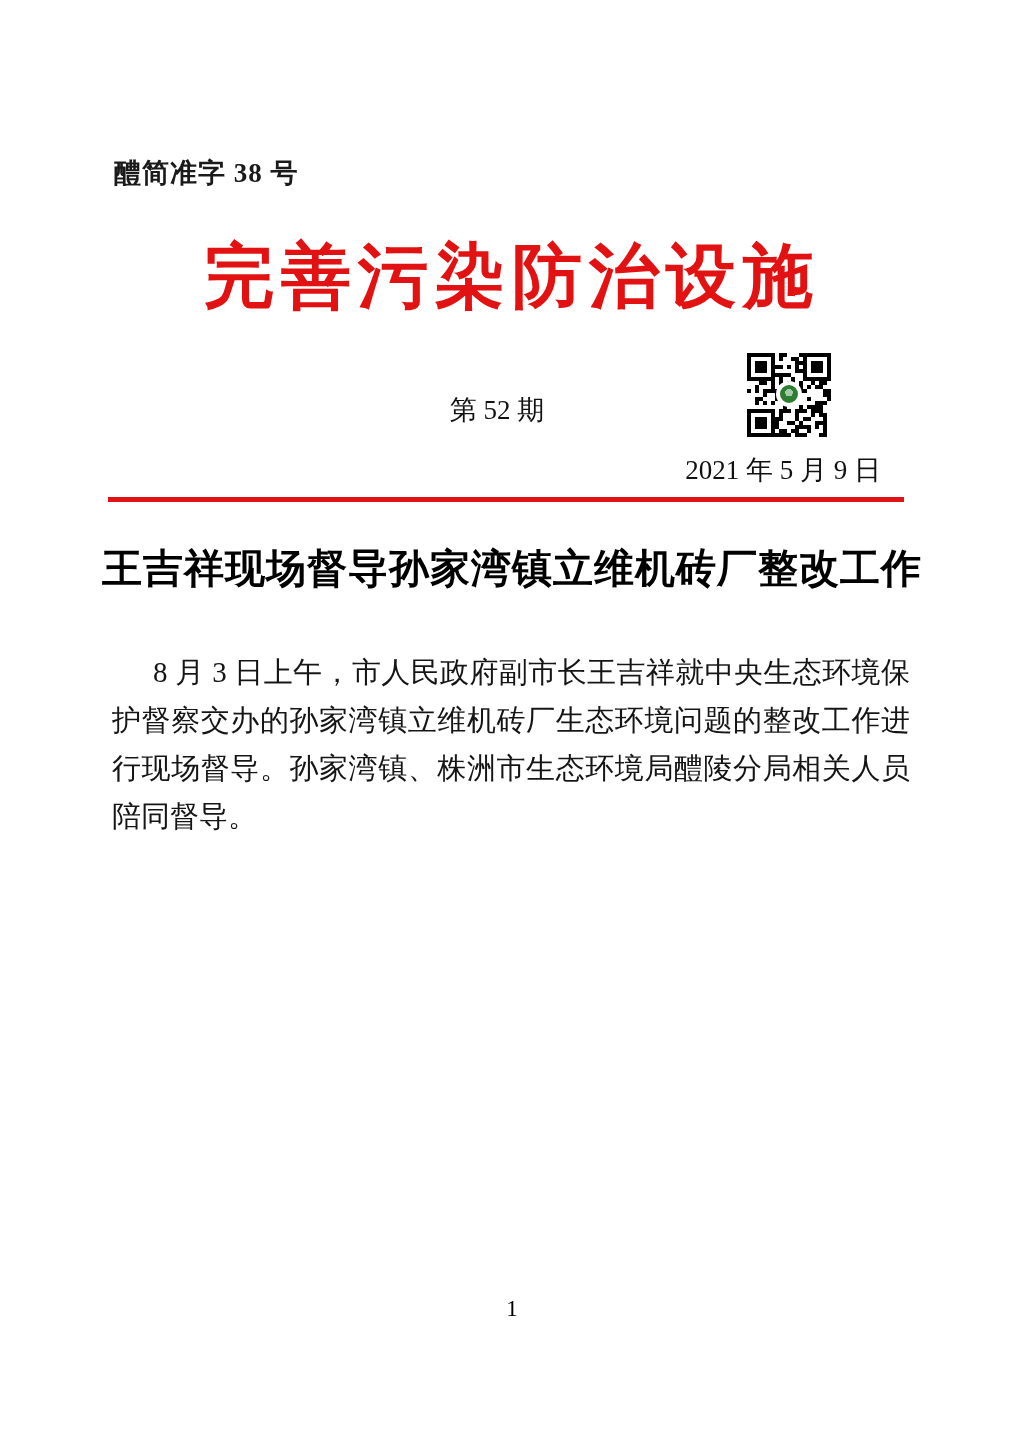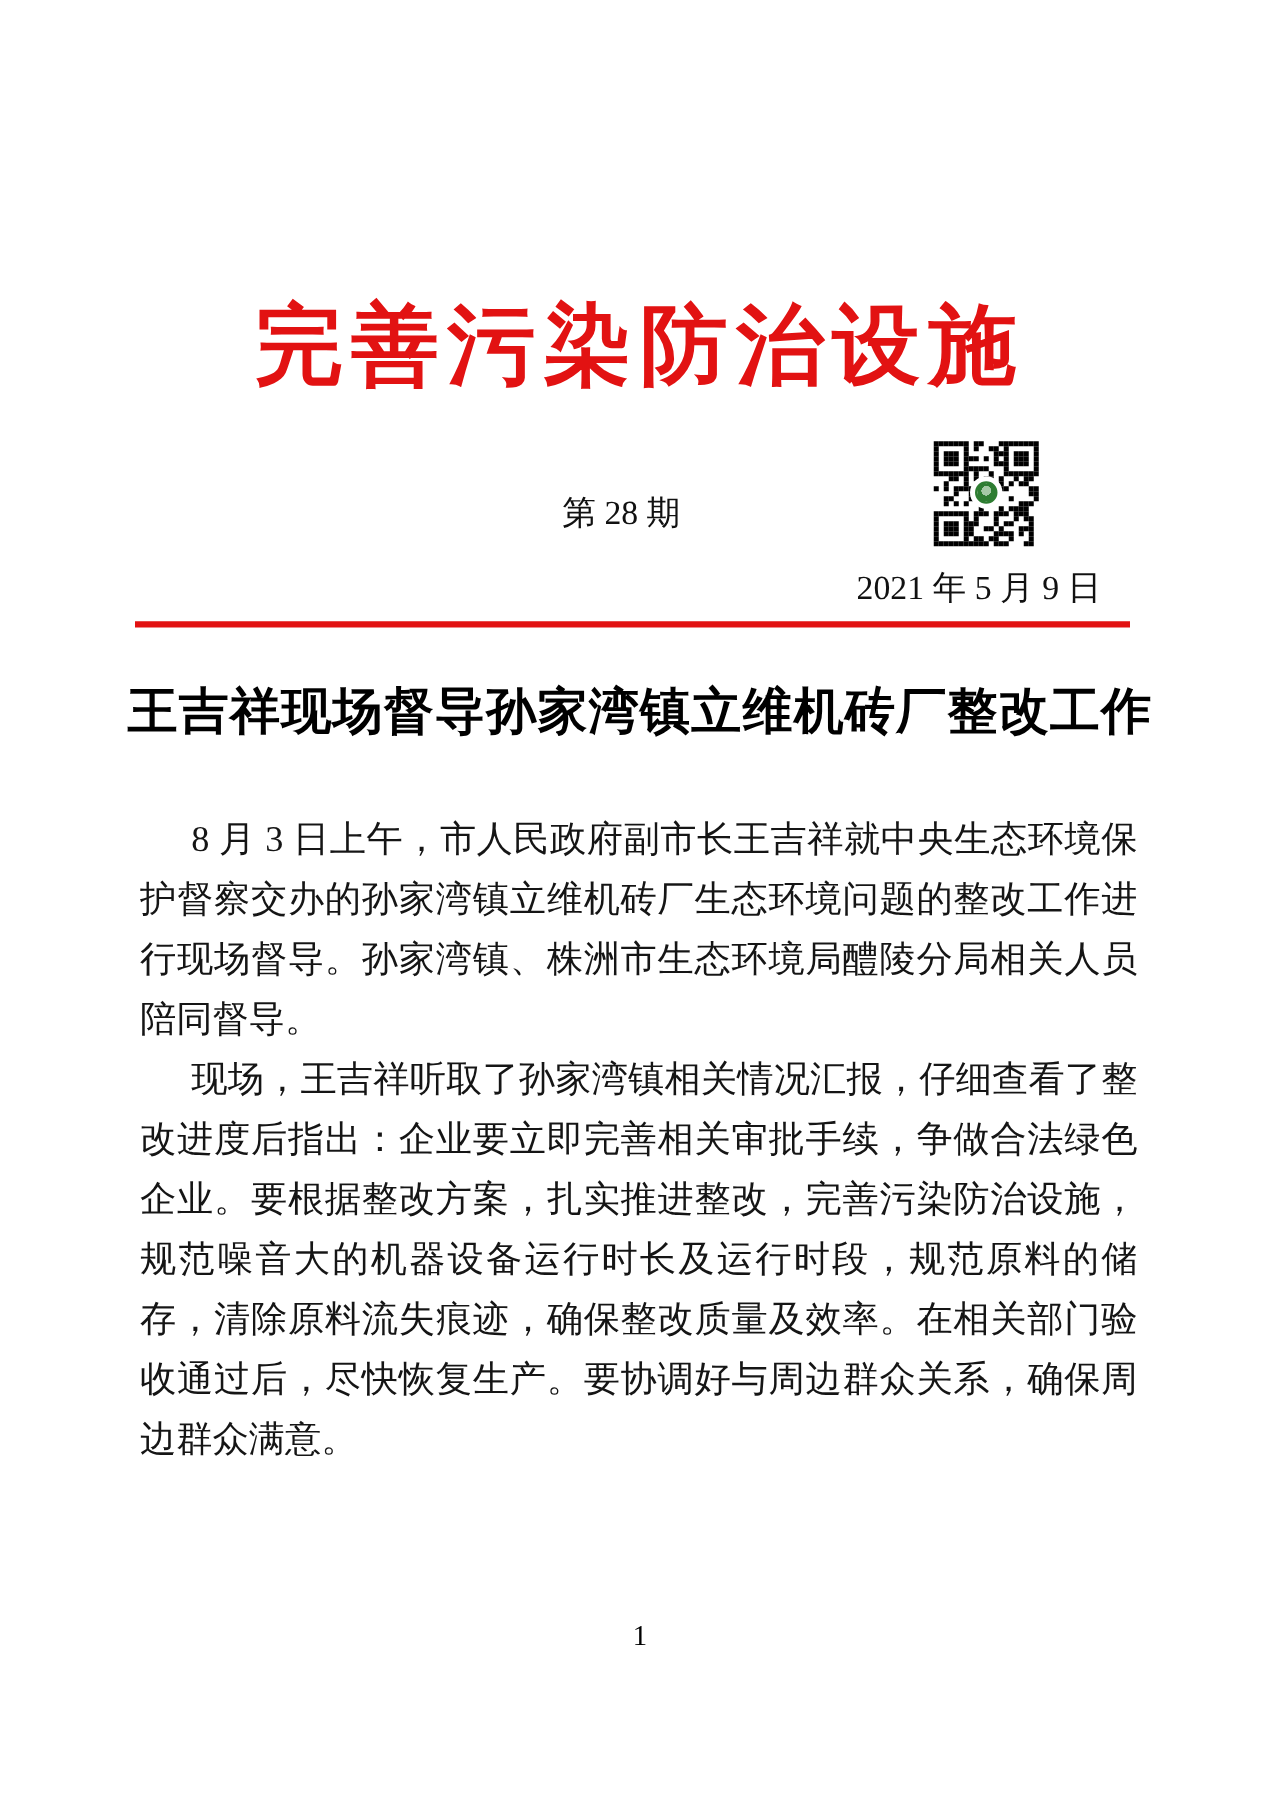--- a/index.html
+++ b/index.html
@@ -136,24 +136,25 @@
     text-align: center;
     font-size: 23px;
     color: #000;
   }
 </style>
 </head>
 <body>
 
 <div class="page">
 
+  <div class="doc-number">醴简准字 38 号</div>
 
   <h1 class="masthead">完善污染防治设施</h1>
 
-  <div class="issue">第 28 期</div>
+  <div class="issue">第 52 期</div>
 
   <div class="qr">
     <div class="qr-pattern" id="qr-pattern">
         <div style="position:absolute;left:0px;top:0px;width:4px;height:4px;background:#000"></div>
         <div style="position:absolute;left:4px;top:0px;width:4px;height:4px;background:#000"></div>
         <div style="position:absolute;left:8px;top:0px;width:4px;height:4px;background:#000"></div>
         <div style="position:absolute;left:12px;top:0px;width:4px;height:4px;background:#000"></div>
         <div style="position:absolute;left:16px;top:0px;width:4px;height:4px;background:#000"></div>
         <div style="position:absolute;left:20px;top:0px;width:4px;height:4px;background:#000"></div>
         <div style="position:absolute;left:24px;top:0px;width:4px;height:4px;background:#000"></div>
@@ -373,18 +374,17 @@
 
 
   <div class="date">2021 年 5 月 9 日</div>
 
   <div class="divider"></div>
 
   <h2 class="article-title">王吉祥现场督导孙家湾镇立维机砖厂整改工作</h2>
 
   <div class="body-text">
     <p>8 月 3 日上午，市人民政府副市长王吉祥就中央生态环境保护督察交办的孙家湾镇立维机砖厂生态环境问题的整改工作进行现场督导。孙家湾镇、株洲市生态环境局醴陵分局相关人员陪同督导。</p>
-    <p>现场，王吉祥听取了孙家湾镇相关情况汇报，仔细查看了整改进度后指出：企业要立即完善相关审批手续，争做合法绿色企业。要根据整改方案，扎实推进整改，完善污染防治设施，规范噪音大的机器设备运行时长及运行时段，规范原料的储存，清除原料流失痕迹，确保整改质量及效率。在相关部门验收通过后，尽快恢复生产。要协调好与周边群众关系，确保周边群众满意。</p>
   </div>
 
   <div class="page-number">1</div>
 
 </div>
 
 </body></html>

